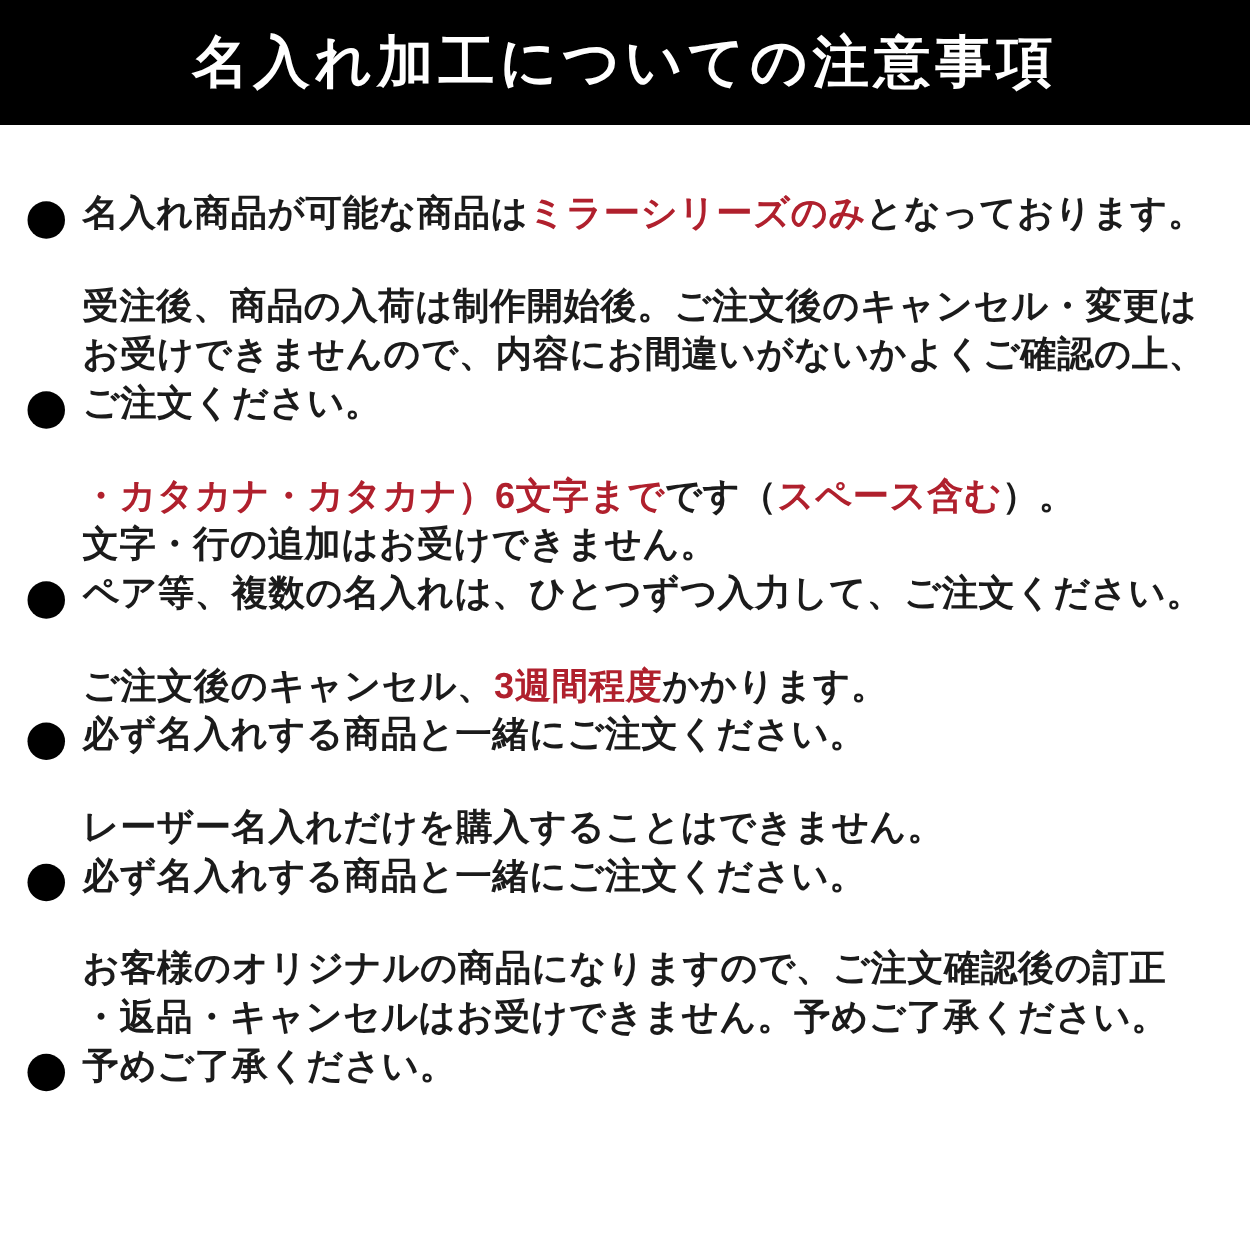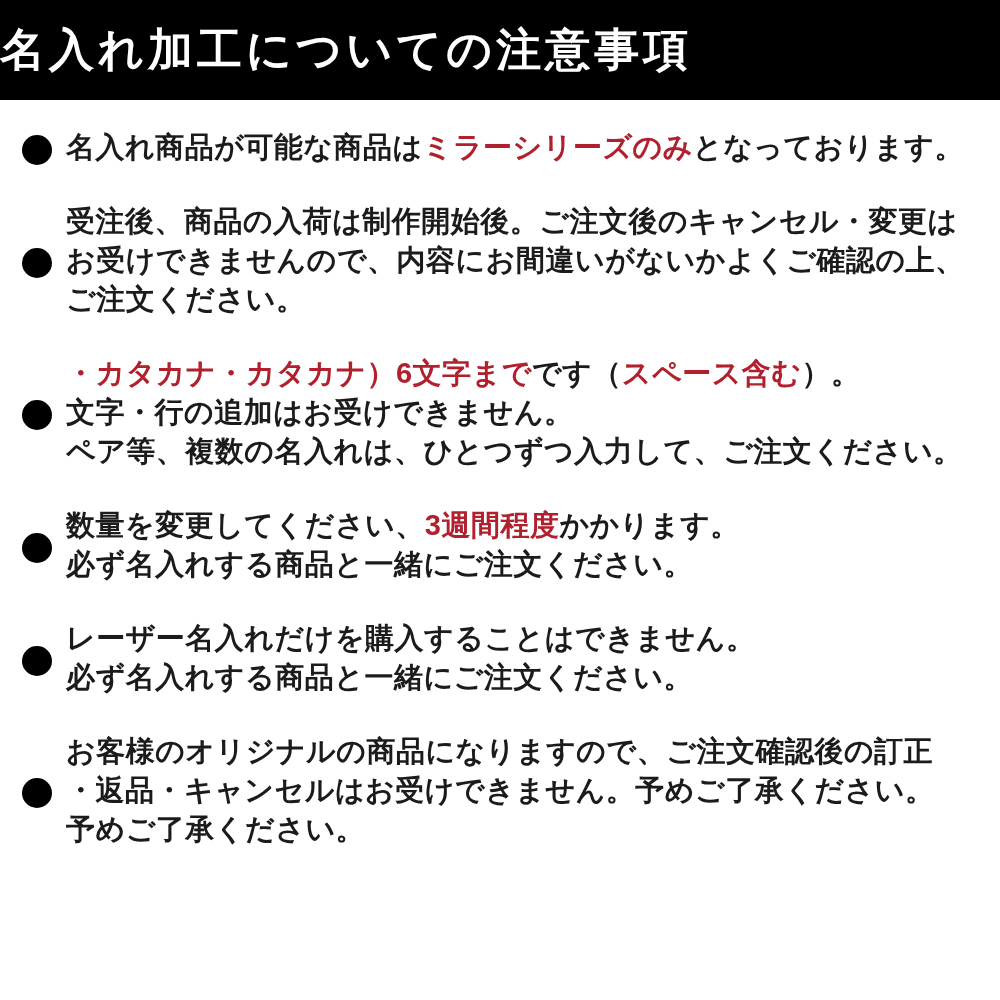--- a/index.html
+++ b/index.html
@@ -9,36 +9,37 @@
     background: #ffffff;
     overflow: hidden;
     font-family: "Liberation Sans", "DejaVu Sans", sans-serif;
   }
   .header-bar {
     width: 1000px;
     height: 100px;
     background: #000000;
     display: flex;
     align-items: center;
-    justify-content: flex-start;
+    justify-content: center;
   }
   .page-title {
     color: #ffffff;
     font-size: 45px;
     font-weight: bold;
     letter-spacing: 4px;
     white-space: nowrap;
   }
   .notice-list {
     padding: 28px 10px 0 22px;
   }
   .notice {
     display: flex;
-    align-items: center;
+    align-items: flex-end;
     margin-bottom: 35px;
+    margin-top: 24px;
   }
   .bullet {
     flex: 0 0 30px;
     width: 30px;
     height: 30px;
     border-radius: 50%;
     background: #000000;
     margin-top: 5px;
     margin-right: 14px;
   }
@@ -78,21 +79,21 @@
       <span class="bullet"></span>
       <div class="notice-text">
         <div class="line"><span class="seg red">・カタカナ・カタカナ）6文字まで</span><span class="seg">です（</span><span class="seg red">スペース含む</span><span class="seg">）。</span></div>
         <div class="line"><span class="seg">文字・行の追加はお受けできません。</span></div>
         <div class="line"><span class="seg">ペア等、複数の名入れは、ひとつずつ入力して、ご注文ください。</span></div>
       </div>
     </div>
     <div class="notice">
       <span class="bullet"></span>
       <div class="notice-text">
-        <div class="line"><span class="seg">数量を変更してください、</span><span class="seg red">3週間程度</span><span class="seg">かかります。</span></div>
+        <div class="line"><span class="seg">ご注文後のキャンセル、</span><span class="seg red">3週間程度</span><span class="seg">かかります。</span></div>
         <div class="line"><span class="seg">必ず名入れする商品と一緒にご注文ください。</span></div>
       </div>
     </div>
     <div class="notice">
       <span class="bullet"></span>
       <div class="notice-text">
         <div class="line"><span class="seg">レーザー名入れだけを購入することはできません。</span></div>
         <div class="line"><span class="seg">必ず名入れする商品と一緒にご注文ください。</span></div>
       </div>
     </div>

